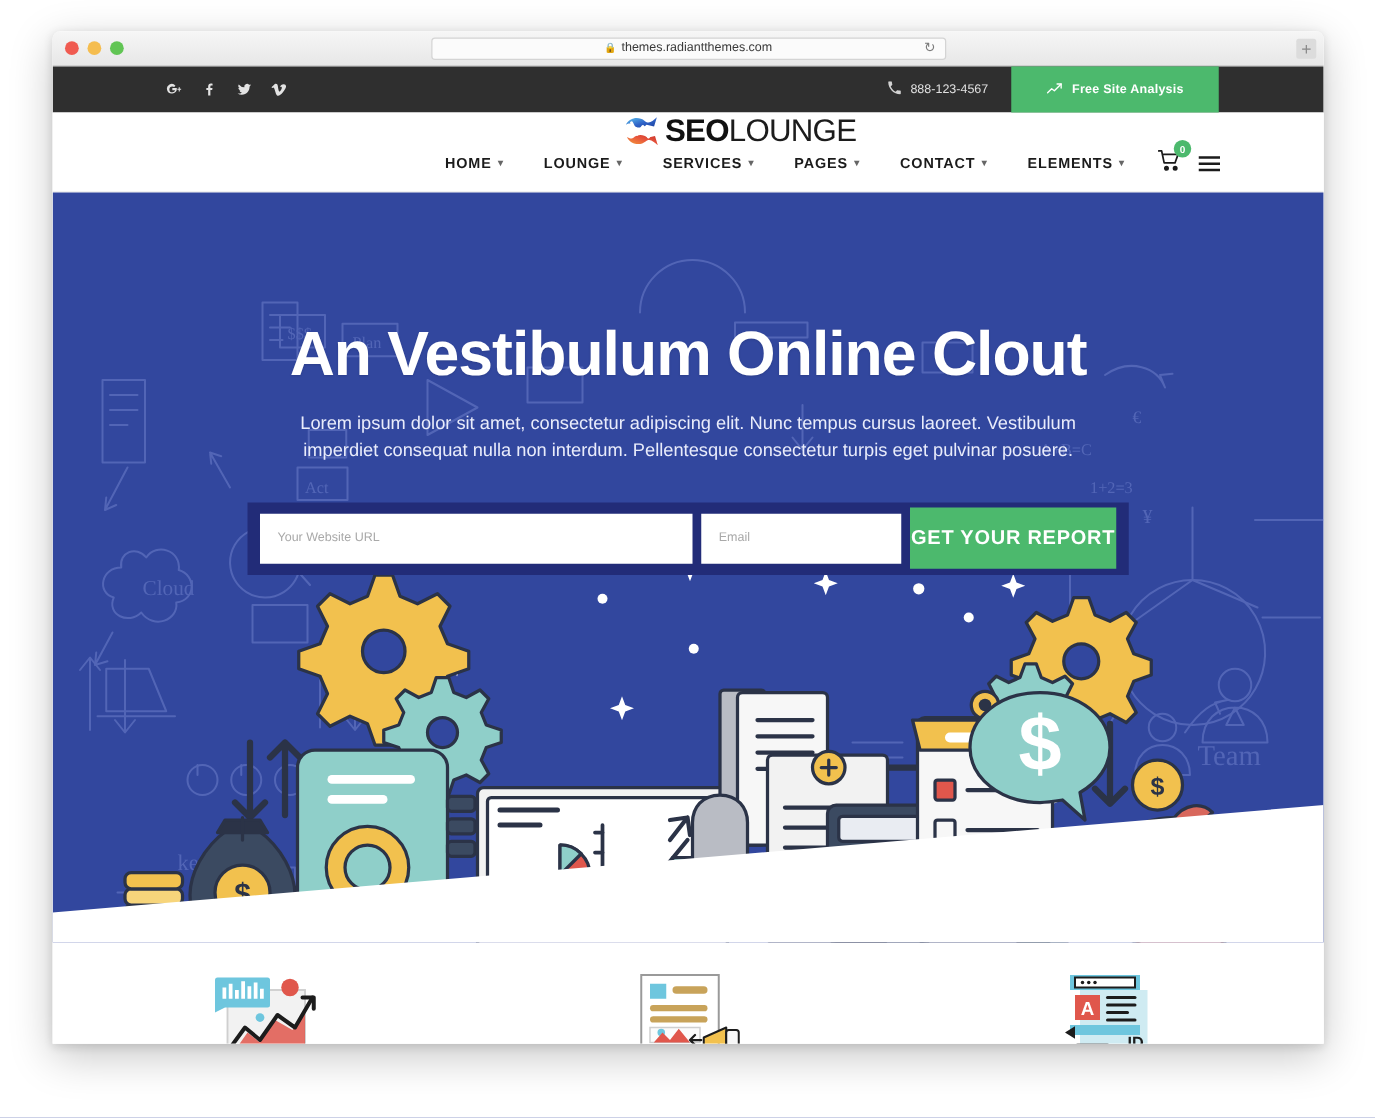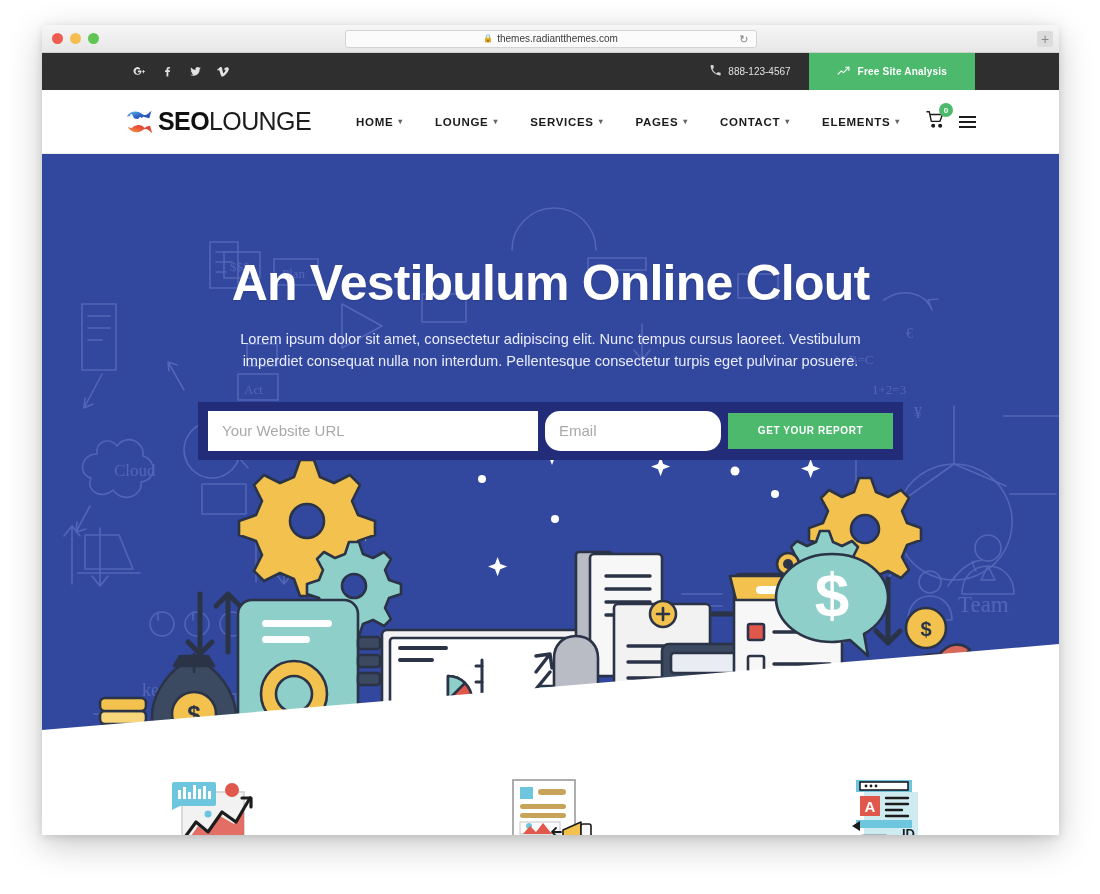--- a/index.html
+++ b/index.html
@@ -78,20 +78,21 @@
     padding: 0 28px; font-weight: bold; letter-spacing: .2px; cursor: pointer;
   }
   .topbar-cta svg { display: block; }
   .topbar-end { width: 84px; }
 
   
   .header {
     height: 64px; background: #fff;
     display: flex; align-items: center;
     border-bottom: 1px solid #ededed;
+    flex-direction: column;
   }
   .logo-wrap { display: flex; align-items: center; margin-left: 82px; cursor: pointer; }
   .logo-mark { width: 31px; height: 30px; margin-right: 3px; }
   .logo-text { font-size: 25px; letter-spacing: -0.6px; line-height: 1; }
   .logo-text .seo { font-weight: 800; color: #111; }
   .logo-text .lounge { font-weight: 400; color: #1c1c1c; }
 
   .nav { display: flex; align-items: center; margin-left: auto; margin-right: 0; }
   .nav-item {
     display: flex; gap: 5px;
@@ -131,32 +132,32 @@
     font-size: 14.6px; line-height: 1.55; color: #e9ecfb;
   }
   .hero-form {
     margin: 29px auto 0; width: 705px; height: 58px;
     background: #222c78;
     display: flex; align-items: center; gap: 7px;
     padding: 9px 10px;
   }
   .hero-form input {
     height: 40px; border: none; outline: none;
-    padding: 0 14px; font-size: 15px;
+    padding: 0 14px; font-size: 10px;
     font-family: "Liberation Sans", sans-serif;
     color: #6d28d9; background: #fff;
   }
   .hero-form input::placeholder { color: #a9a9a9; }
   .input-url { flex: 1; }
-  .input-email { width: 176px; border-radius: 15px; }
+  .input-email { width: 160px; }
   .btn-report {
-    width: 165px; height: 36px;
+    width: 165px; height: 49px;
     background: #4cb96d; color: #fff; border: none;
     font-family: "Liberation Sans", sans-serif;
-    font-size: 10px; font-weight: bold; letter-spacing: .6px;
+    font-size: 16px; font-weight: bold; letter-spacing: .6px;
     cursor: pointer;
   }
 
   
   .hero-illu { position: absolute; left: 0; bottom: 0; width: 100%; height: 330px; z-index: 2; }
   .hero-slant {
     position: absolute; left: 0; bottom: 0; width: 100%; height: 110px;
     z-index: 4; pointer-events: none;
   }
 

